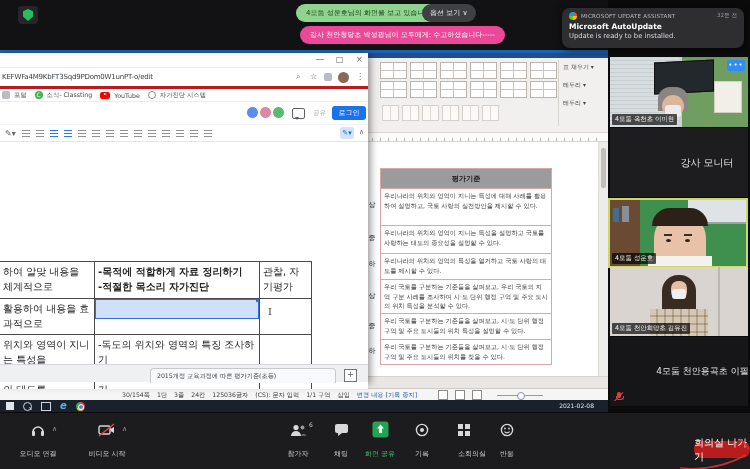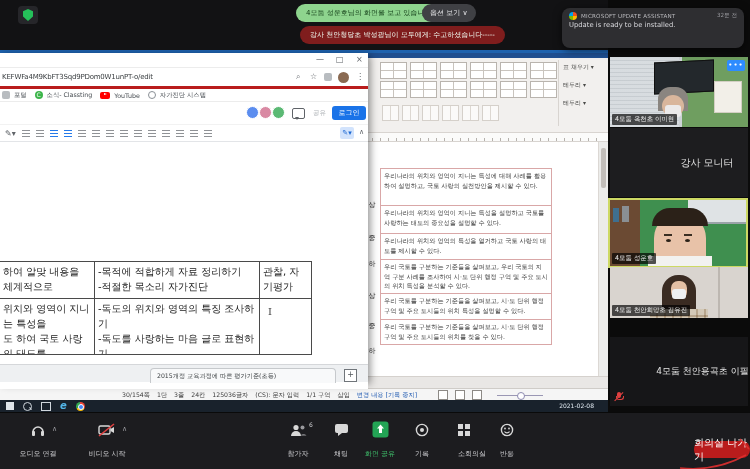--- a/index.html
+++ b/index.html
@@ -3,21 +3,21 @@
 <meta charset="utf-8">
 <style>
   html,body{margin:0;padding:0;background:#000;}
   body{width:750px;height:469px;position:relative;overflow:hidden;
        font-family:"DejaVu Sans","Liberation Sans",sans-serif;}
   .abs{position:absolute;}
   
   #stage{position:absolute;left:0;top:0;width:750px;height:469px;background:#121214;}
   .pill{border-radius:9px;font-size:7px;line-height:18px;height:18px;padding:0 10px;white-space:nowrap;}
   .pill1{background:#8ed48e;color:#103a15;}
-  .pill2{background:#7f1d1d;color:#f2fff5;}
+  .pill2{background:#ec4899;color:#f2fff5;}
   .optbtn{background:#3f4044;color:#e6e6e8;border-radius:9px;font-size:7px;line-height:18px;height:18px;padding:0 8px;}
   .shieldwrap{width:20px;height:18px;background:#26262a;border-radius:4px;display:flex;align-items:center;justify-content:center;}
   .shield{width:10px;height:12px;background:#25c05a;clip-path:polygon(50% 0,100% 18%,100% 62%,50% 100%,0 62%,0 18%);}
   .graybtn{width:30px;height:12px;background:#47474c;border-radius:6px;opacity:.9;}
   
   .notif{left:562px;top:8px;width:182px;height:40px;background:#2e2e31;border-radius:8px;
          box-shadow:0 2px 8px rgba(0,0,0,.6);padding:4px 7px;box-sizing:border-box;z-index:40;}
   .notif .hdr{display:flex;align-items:center;gap:4px;}
   .notif .appicon{width:8px;height:8px;border-radius:50%;
      background:conic-gradient(#f25022 0 25%,#ffb900 25% 50%,#7fba00 50% 75%,#00a4ef 75% 100%);}
@@ -149,20 +149,21 @@
   <div class="abs optbtn" style="left:422px;top:4px;">옵션 보기 ∨</div>
   <div class="abs pill pill2" style="left:300px;top:26px;">강사 천안청당초 박성광님이 모두에게: 수고하셨습니다-----</div>
   <div class="abs graybtn" style="left:716px;top:10px;"></div>
 
   <div class="abs notif">
     <div class="hdr">
       <span class="appicon"></span>
       <span class="app">MICROSOFT UPDATE ASSISTANT</span>
       <span class="time">32분 전</span>
     </div>
+    <div class="title">Microsoft AutoUpdate</div>
     <div class="body">Update is ready to be installed.</div>
   </div>
 
   <div id="shared" class="abs">
 
     <div id="hwp" class="abs">
       <div class="abs hwp-title"></div>
       <div class="abs hwp-ribbon"></div>
 
       <div class="abs thumb" style="left:380px;top:9px;"></div>
@@ -194,20 +195,21 @@
       <div class="abs hwp-doc"></div>
 
       <span class="grade" style="left:366px;top:147px;">상</span>
       <span class="grade" style="left:366px;top:180px;">중</span>
       <span class="grade" style="left:366px;top:206px;">하</span>
       <span class="grade" style="left:366px;top:238px;">상</span>
       <span class="grade" style="left:366px;top:268px;">중</span>
       <span class="grade" style="left:366px;top:293px;">하</span>
 
       <div id="ctable" class="abs">
+        <div class="chead">평가기준</div>
         <div class="crow" style="height:37px;">우리나라의 위치와 영역이 지니는 특성에 대해 사례를 활용하여 설명하고, 국토 사랑의 실천방안을 제시할 수 있다.</div>
         <div class="crow" style="height:28px;">우리나라의 위치와 영역이 지니는 특성을 설명하고 국토를 사랑하는 태도의 중요성을 설명할 수 있다.</div>
         <div class="crow" style="height:26px;">우리나라의 위치와 영역의 특성을 열거하고 국토 사랑의 태도를 제시할 수 있다.</div>
         <div class="crow" style="height:34px;">우리 국토를 구분하는 기준들을 살펴보고, 우리 국토의 지역 구분 사례를 조사하여 시·도 단위 행정 구역 및 주요 도시의 위치 특성을 분석할 수 있다.</div>
         <div class="crow" style="height:26px;">우리 국토를 구분하는 기준들을 살펴보고, 시·도 단위 행정구역 및 주요 도시들의 위치 특성을 설명할 수 있다.</div>
         <div class="crow" style="height:24px;border-bottom:none;">우리 국토를 구분하는 기준들을 살펴보고, 시·도 단위 행정구역 및 주요 도시들의 위치를 찾을 수 있다.</div>
       </div>
 
       <div class="abs vscroll"></div>
       <div class="abs hscroll"></div>
@@ -278,26 +280,35 @@
         <span class="tbi"></span>
         <span class="tbi"></span>
         <span class="pen">✎▾</span>
         <span class="caret-up">∧</span>
       </div>
 
       <div class="cw-body">
         <div id="stable">
           <div class="srow" style="height:38px;">
             <div class="scell c0" style="height:38px;">하여 알맞 내용을 체계적으로</div>
-            <div class="scell c1" style="height:38px;">
+            <div class="scell c1" style="height:38px;font-weight:bold;">
               <div>-목적에 적합하게 자료 정리하기</div>
               <div>-적절한 목소리 자가진단</div>
               <div>-</div>
             </div>
             <div class="scell c2" style="height:38px;">관찰, 자기평가</div>
+          </div>
+          <div class="srow" style="height:36px;">
+            <div class="scell c0" style="height:36px;">활용하여 내용을 효과적으로</div>
+            <div class="scell c1" style="height:36px;position:relative;">
+              <div class="selcell">
+                <span class="selhandle"></span>
+              </div>
+            </div>
+            <div class="scell c2" style="height:36px;"></div>
           </div>
           <div class="srow" style="height:56px;">
             <div class="scell c0" style="height:56px;">
               <div>위치와 영역이 지니는 특성을</div>
               <div>도 하여 국토 사랑의 태도를</div>
             </div>
             <div class="scell c1" style="height:56px;">
               <div>-독도의 위치와 영역의 특징 조사하기</div>
               <div>-독도를 사랑하는 마음 글로 표현하기</div>
               <div>-</div>
@@ -352,21 +363,21 @@
       <div style="position:absolute;left:44px;top:14px;width:52px;height:52px;background:#e8c2a8;border-radius:24px 24px 4px 4px;"></div>
       <div style="position:absolute;left:42px;top:8px;width:56px;height:18px;background:#2b2118;border-radius:24px 24px 0 0;"></div>
       <div style="position:absolute;left:54px;top:34px;width:8px;height:2px;background:#3a2e22;"></div>
       <div style="position:absolute;left:74px;top:34px;width:8px;height:2px;background:#3a2e22;"></div>
       <div style="position:absolute;left:56px;top:39px;width:5px;height:3px;background:#2b2118;border-radius:50%;"></div>
       <div style="position:absolute;left:75px;top:39px;width:5px;height:3px;background:#2b2118;border-radius:50%;"></div>
       <div style="position:absolute;left:38px;top:56px;width:64px;height:10px;background:#f2f2f0;"></div>
       <span class="vlabel">4모둠 성운호</span>
     </div>
 
-    <div class="tile" style="top:267px;height:51px;">
+    <div class="tile" style="top:267px;height:69px;">
       <div style="position:absolute;inset:0;background:#d9d4cf;"></div>
       <div style="position:absolute;left:108px;top:0;width:2px;height:69px;background:#bdb7b1;"></div>
       <div style="position:absolute;left:52px;top:8px;width:34px;height:52px;background:#3a2b22;border-radius:16px 16px 4px 4px;"></div>
       <div style="position:absolute;left:61px;top:14px;width:16px;height:18px;background:#e3bfa4;border-radius:7px;"></div>
       <div style="position:absolute;left:62px;top:22px;width:14px;height:10px;background:#eef0f2;border-radius:3px;"></div>
       <div style="position:absolute;left:40px;top:42px;width:58px;height:27px;background:repeating-linear-gradient(90deg,#e8e2d8 0 6px,#c9baa6 6px 8px),repeating-linear-gradient(#e8e2d8 0 6px,#c9baa6 6px 8px);background-blend-mode:multiply;"></div>
       <span class="vlabel">4모둠 천안희망초 김유진</span>
     </div>
 
     <div class="tile" style="top:337px;height:69px;background:#161618;">

